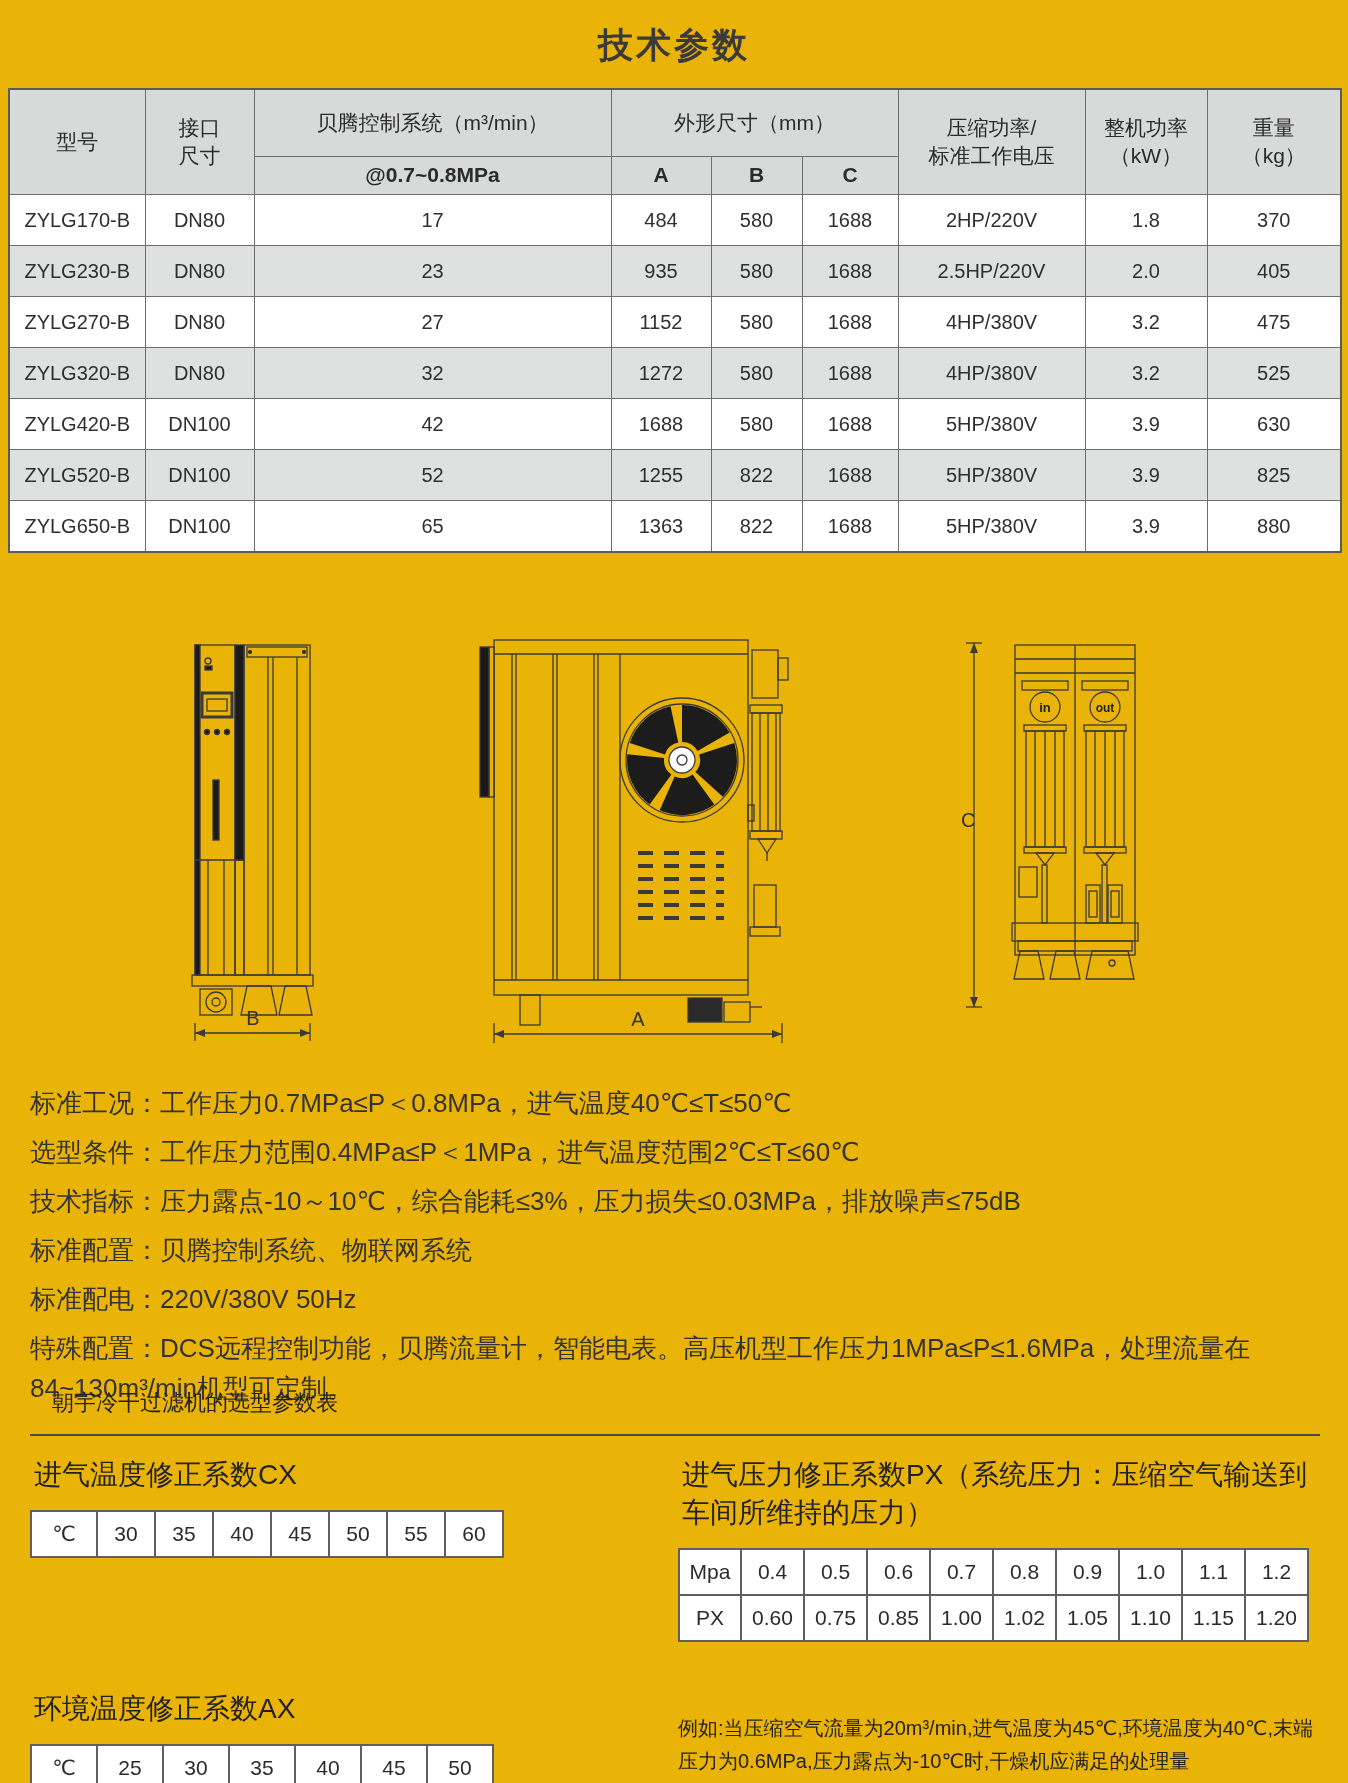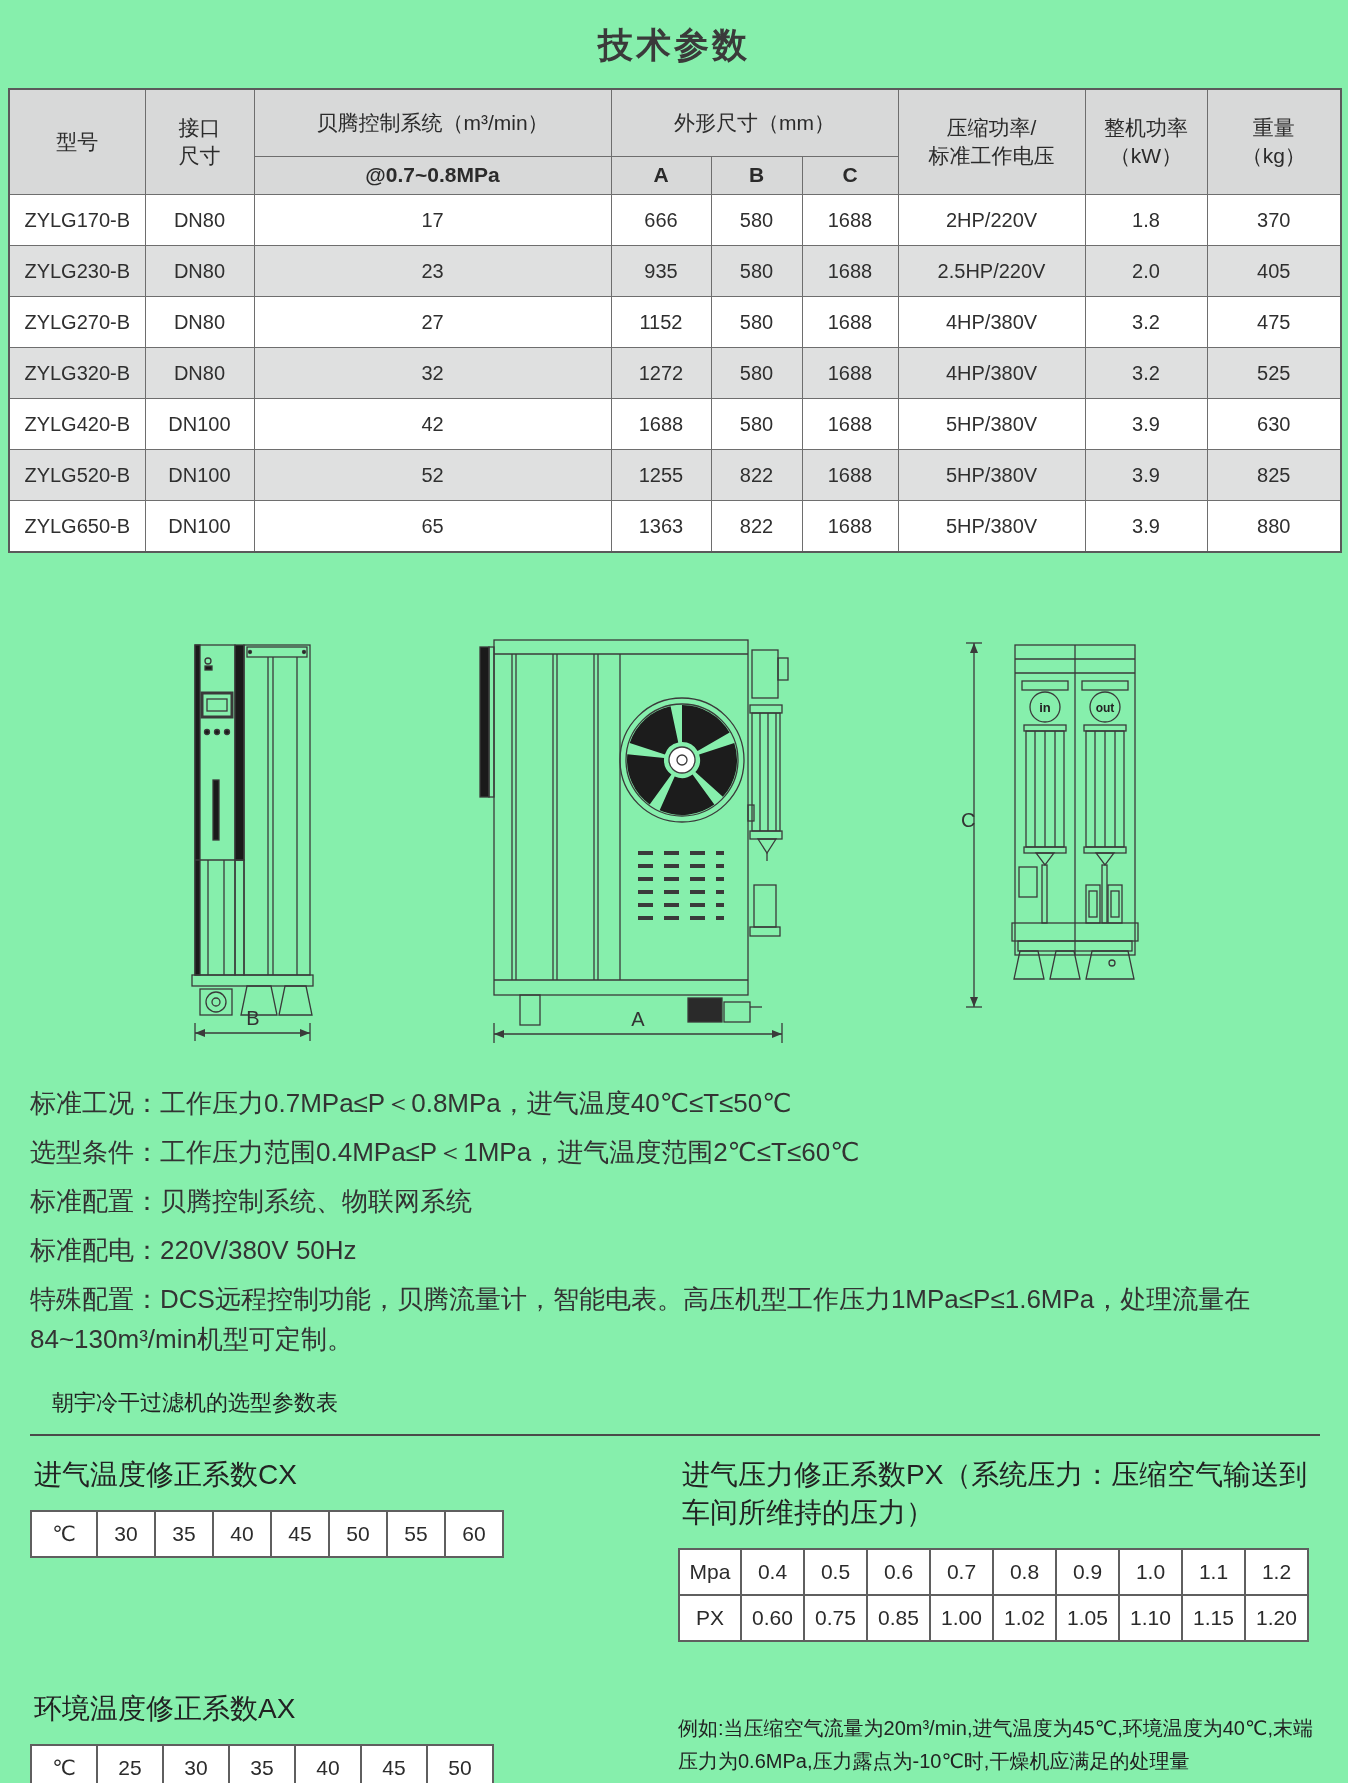--- a/index.html
+++ b/index.html
@@ -1,17 +1,17 @@
 <!DOCTYPE html>
 <html><head>
 <meta charset="utf-8">
 <style>
   html,body { margin:0; padding:0; background:#ffffff; }
   .page {
-    position:relative; width:1348px; height:1783px; background:#86efac;
+    position:relative; width:1348px; height:1783px; background:#eab308;
     font-family:"Liberation Sans","DejaVu Sans",sans-serif; color:#2f2f2f; overflow:hidden;
   }
   .page-title {
     position:absolute; top:22px; left:0; width:100%; text-align:center;
     font-size:35px; font-weight:bold; color:#3a3a3a; letter-spacing:3px; margin:0;
   }
   
   .spec-wrap { position:absolute; top:88px; left:8px;border-radius:25px; }
   table.spec { border-collapse:collapse; table-layout:fixed; width:1332px; border:2px solid #5a5a5a; }
   table.spec th, table.spec td {
@@ -90,21 +90,21 @@
           <th>A</th>
           <th>B</th>
           <th>C</th>
         </tr>
       </thead>
       <tbody>
         <tr>
           <td>ZYLG170-B</td>
           <td>DN80</td>
           <td>17</td>
-          <td>666</td>
+          <td>484</td>
           <td>580</td>
           <td>1688</td>
           <td>2HP/220V</td>
           <td>1.8</td>
           <td>370</td>
         </tr>
         <tr>
           <td>ZYLG230-B</td>
           <td>DN80</td>
           <td>23</td>
@@ -322,20 +322,21 @@
       </g>
       <text x="1" y="272" font-size="20" fill="#333">C</text>
       <text x="85" y="157" text-anchor="middle" font-size="13" font-weight="bold" fill="#222">in</text>
       <text x="145" y="157" text-anchor="middle" font-size="12" font-weight="bold" fill="#222">out</text>
     </svg>
   </div>
 
   <div class="notes">
     <p>标准工况：工作压力0.7MPa≤P＜0.8MPa，进气温度40℃≤T≤50℃</p>
     <p>选型条件：工作压力范围0.4MPa≤P＜1MPa，进气温度范围2℃≤T≤60℃</p>
+    <p>技术指标：压力露点-10～10℃，综合能耗≤3%，压力损失≤0.03MPa，排放噪声≤75dB</p>
     <p>标准配置：贝腾控制系统、物联网系统</p>
     <p>标准配电：220V/380V 50Hz</p>
     <p>特殊配置：DCS远程控制功能，贝腾流量计，智能电表。高压机型工作压力1MPa≤P≤1.6MPa，处理流量在84~130m³/min机型可定制。</p>
   </div>
 
   <div class="selection">
     <p class="sel-title">朝宇冷干过滤机的选型参数表</p>
     <hr class="sel-rule">
 
     <div class="sel-grid">

